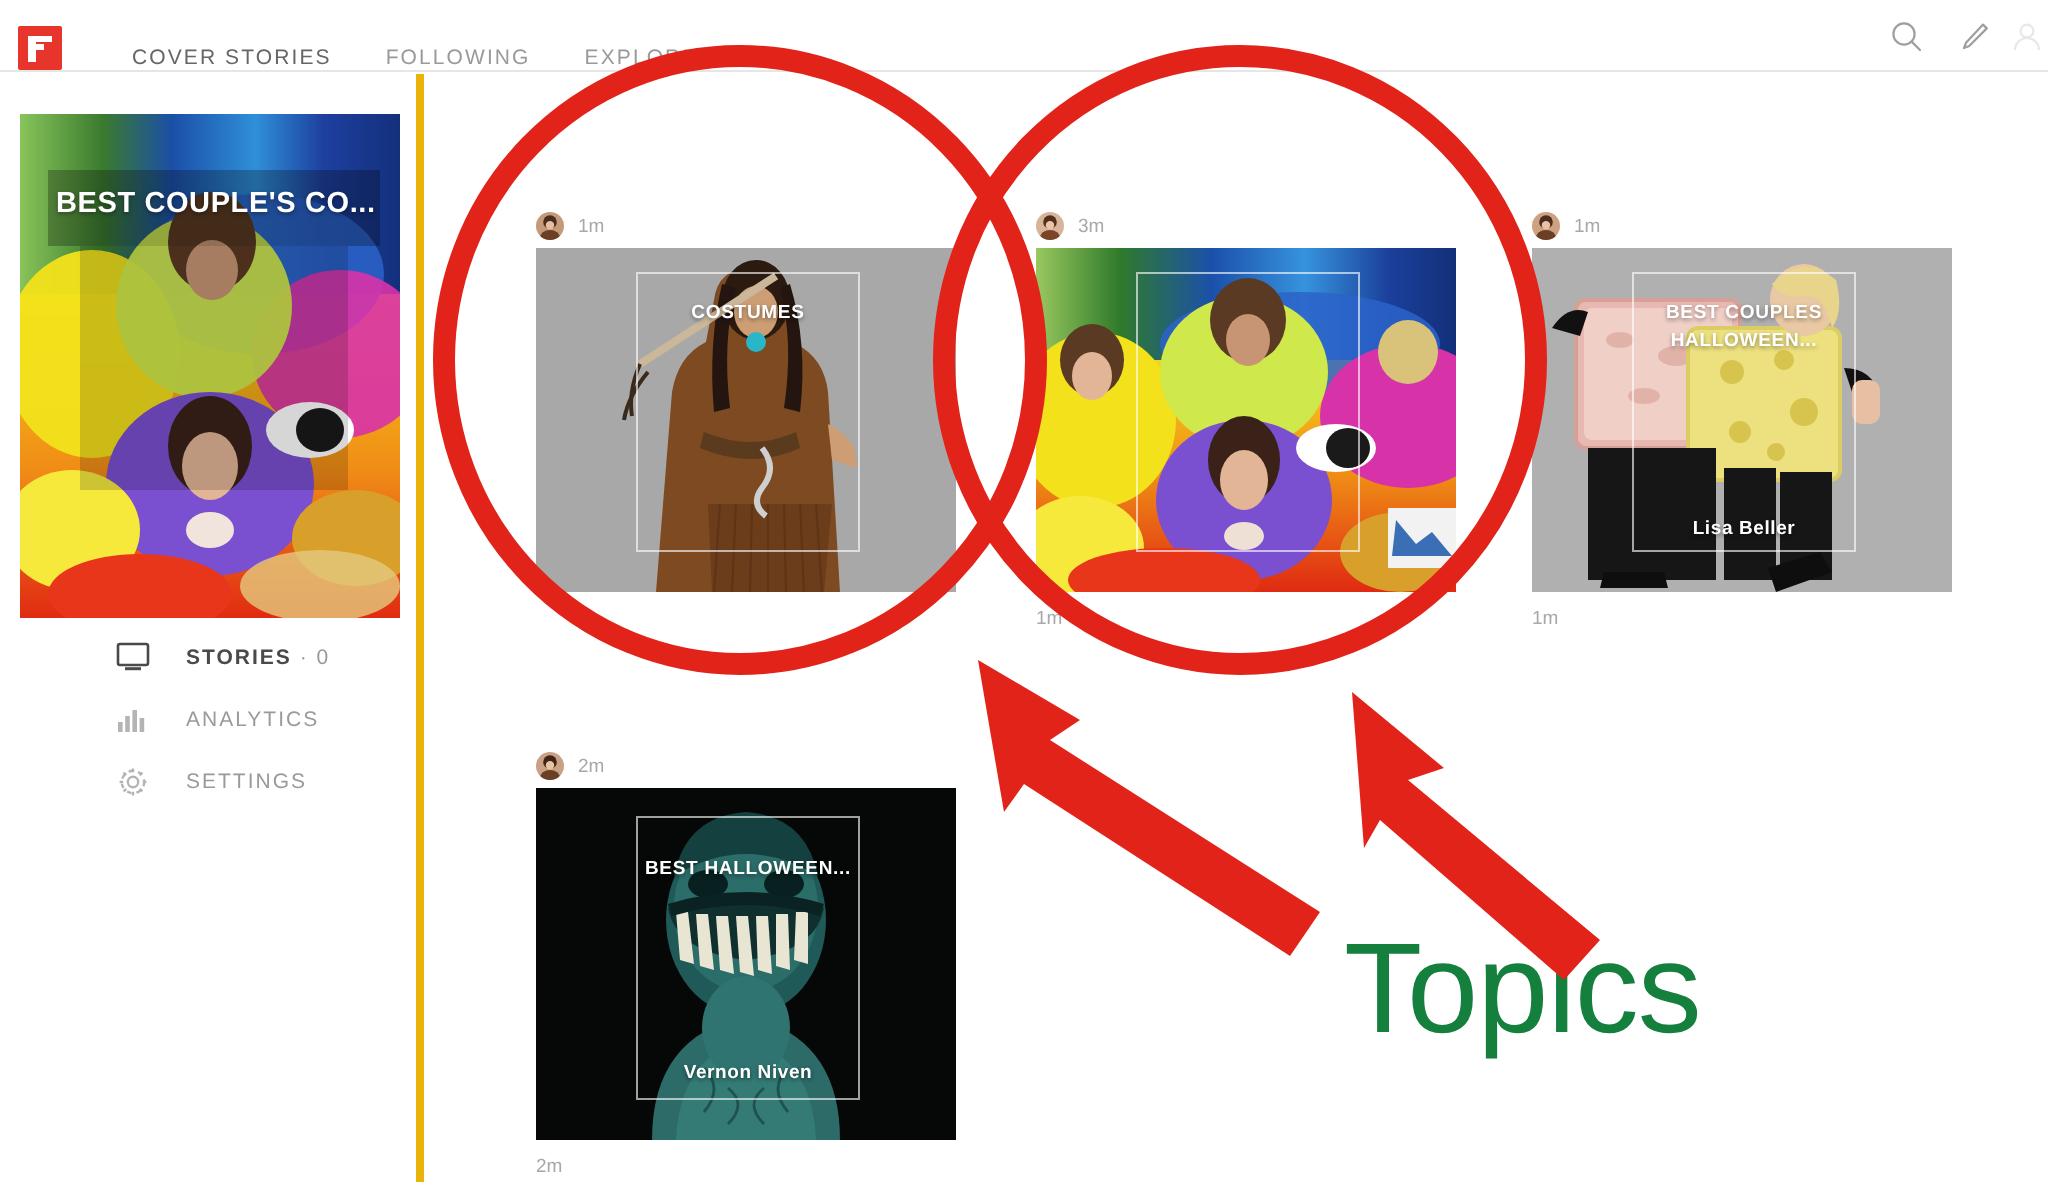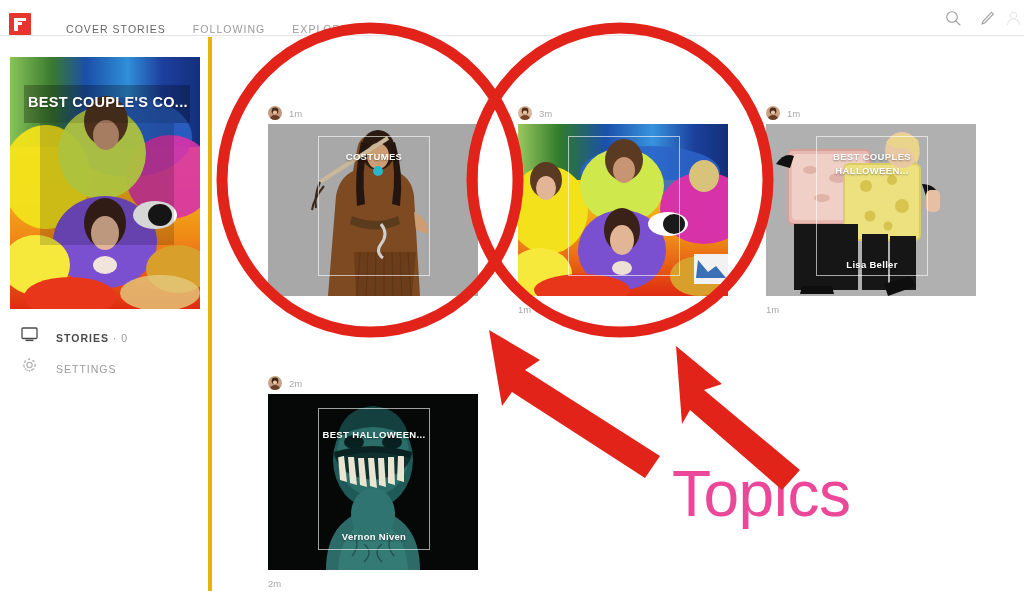--- a/index.html
+++ b/index.html
@@ -62,22 +62,23 @@
     text-align:left;
   }
   .cover-title {
     color:#fff; font-size:14.5px; font-weight:700; letter-spacing:0.3px;
     text-shadow:0 1px 2px rgba(0,0,0,.35);
     line-height:1.1;
   }
 
   .menu { position:absolute; left:0; top:276px; width:212px; }
   .menu-item {
-    display:flex; align-items:flex-end; height:31px; padding-left:21px;
+    display:flex; align-items:center; height:31px; padding-left:21px;
     cursor:pointer;
+    margin-left:37px;
   }
   .menu-ico { width:22px; height:20px; display:flex; align-items:center; justify-content:flex-start; margin-right:13px; flex:0 0 auto; }
   .menu-label { font-size:10.5px; letter-spacing:1.0px; color:#9a9a9a; white-space:nowrap; }
   .menu-item.active .menu-label { color:#4a4a4a; font-weight:700; }
   .menu-item.active .menu-label .cnt { font-weight:400; color:#9a9a9a; }
 
   
   .content { position:absolute; left:213px; top:37px; right:0; bottom:0; background:#fff;margin-top:15px; }
   .card { position:absolute; width:210px; }
   .card-head { display:flex; align-items:center; height:22px; }
@@ -107,21 +108,21 @@
     text-align:center;
     text-shadow:0 1px 2px rgba(0,0,0,.45);
   }
   .card-foot { height:22px; display:flex; align-items:center; padding-top:5px; }
   .card-foot .t { font-size:9.5px; color:#a8a8a8; }
 
   
   .annot { position:absolute; left:0; top:0; width:1024px; height:591px; pointer-events:none; z-index:50; }
   .annot-label {
     position:absolute; left:672px; top:462px;
-    font-size:64px; color:#ec4899; font-family:"Liberation Sans", sans-serif;
+    font-size:64px; color:#15803d; font-family:"Liberation Sans", sans-serif;
     letter-spacing:-0.5px; line-height:1;
     font-weight:400;
   }
 </style>
 </head>
 <body>
 
 <div id="root">
 
   <div class="header">
@@ -209,20 +210,31 @@
         <span class="menu-ico">
           <svg width="17" height="15" viewBox="0 0 17 15">
             <rect x="1" y="1" width="15" height="10.5" rx="1" fill="none" stroke="#4a4a4a" stroke-width="1.3"></rect>
             <rect x="4.5" y="12.6" width="8" height="1.5" fill="#4a4a4a"></rect>
           </svg>
         </span>
         <span class="menu-label"><span>STORIES</span><span class="cnt"> · <span>0</span></span></span>
       </div>
 
 
+      <div class="menu-item">
+        <span class="menu-ico">
+          <svg width="17" height="15" viewBox="0 0 17 15">
+            <rect x="1" y="9" width="2.3" height="5" fill="#b4b4b4"></rect>
+            <rect x="4.6" y="6" width="2.3" height="8" fill="#b4b4b4"></rect>
+            <rect x="8.2" y="3" width="2.3" height="11" fill="#b4b4b4"></rect>
+            <rect x="11.8" y="7" width="2.3" height="7" fill="#b4b4b4"></rect>
+          </svg>
+        </span>
+        <span class="menu-label">ANALYTICS</span>
+      </div>
 
       <div class="menu-item">
         <span class="menu-ico">
           <svg width="17" height="16" viewBox="0 0 17 16">
             <g fill="none" stroke="#b4b4b4" stroke-width="1.2">
               <circle cx="8.5" cy="8" r="2.6"></circle>
               <path d="M8.5 1.3 v1.8 M8.5 12.9 v1.8 M1.8 8 h1.8 M13.4 8 h1.8
                        M3.8 3.3 l1.3 1.3 M11.9 11.4 l1.3 1.3 M13.2 3.3 l-1.3 1.3 M5.1 11.4 l-1.3 1.3"></path>
               <circle cx="8.5" cy="8" r="5.6" stroke-dasharray="2.2 2.6"></circle>
             </g>

